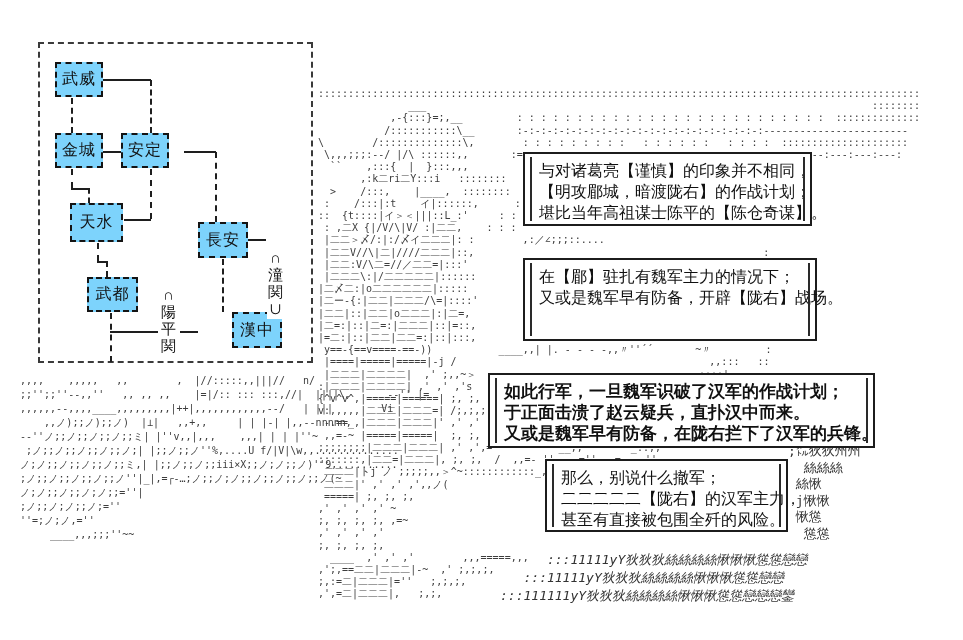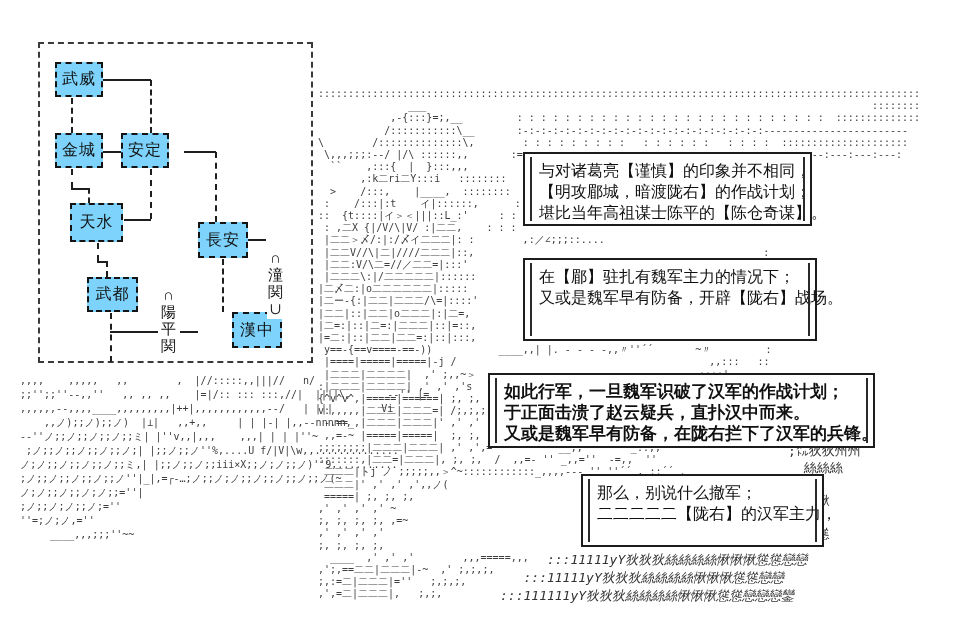--- a/index.html
+++ b/index.html
@@ -32,21 +32,21 @@
           padding:6px 14px;box-sizing:border-box;}
   .dialog::before{content:"";position:absolute;top:3px;bottom:3px;left:5px;
                   border-left:2px solid #2a2a2a;}
   .dialog::after{content:"";position:absolute;top:3px;bottom:3px;right:5px;
                  border-right:2px solid #2a2a2a;}
   .dline{font-size:16px;line-height:21px;color:#101010;white-space:nowrap;}
   #dialog-3 .dline{font-size:17px;}
   #dialog-1{left:523px;top:152px;width:289px;height:74px;}
   #dialog-2{left:523px;top:258px;width:294px;height:83px;}
   #dialog-3{left:488px;top:373px;width:387px;height:75px;font-weight:bold;}
-  #dialog-4{left:545px;top:474px;width:243px;height:73px;margin-left:36px;}
+  #dialog-4{left:545px;top:459px;width:243px;height:73px;}
 </style>
 </head>
 <body>
 
 <div class="stage">
 
   <pre class="aa" id="aa-mountain">::::::::::::::::::::::::::::::::::::::::::::::::::::::::::::::::::::::::::::::::::::::::::::::::::::
                ___                                                                          ::::::::
             ,-{:::}=;,__         : : : : : : : : : : : : : : : : : : : : : : : : : :  ::::::::::::::
            /:::::::::::\__       :-:-:-:-:-:-:-:-:-:-:-:-:-:-:-:-:-:-:-:-:------------------------
@@ -157,15 +157,16 @@
     <div class="dline">又或是魏军早有防备，开辟【陇右】战场。</div>
   </div>
   <div class="dialog" id="dialog-3">
     <div class="dline">如此行军，一旦魏军识破了汉军的作战计划；</div>
     <div class="dline">于正面击溃了赵云疑兵，直扑汉中而来。</div>
     <div class="dline">又或是魏军早有防备，在陇右拦下了汉军的兵锋。</div>
   </div>
   <div class="dialog" id="dialog-4">
     <div class="dline">那么，别说什么撤军；</div>
     <div class="dline">二二二二二【陇右】的汉军主力，</div>
+    <div class="dline">甚至有直接被包围全歼的风险。</div>
   </div>
 
 </div>
 
 </body></html>

